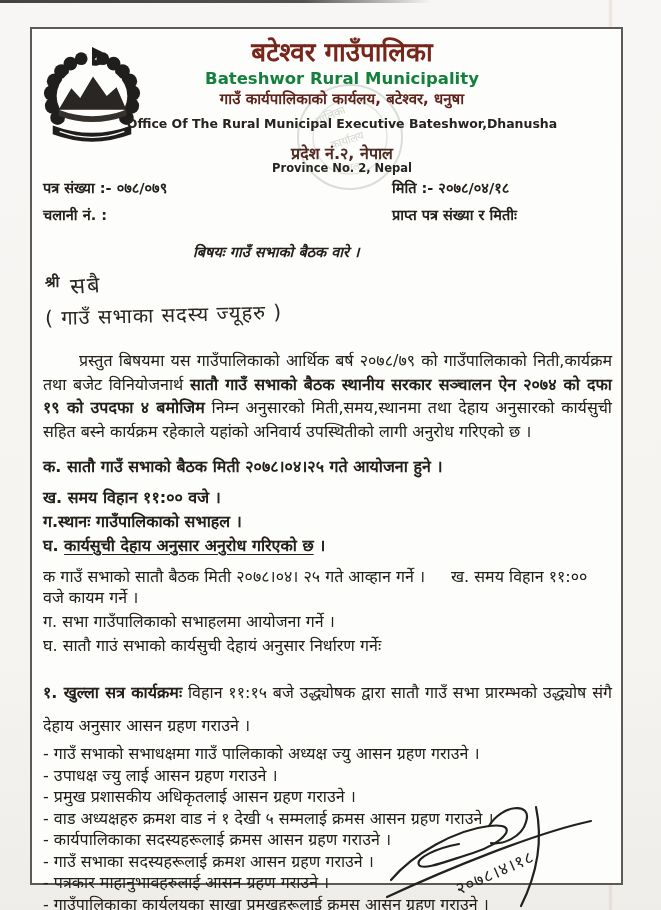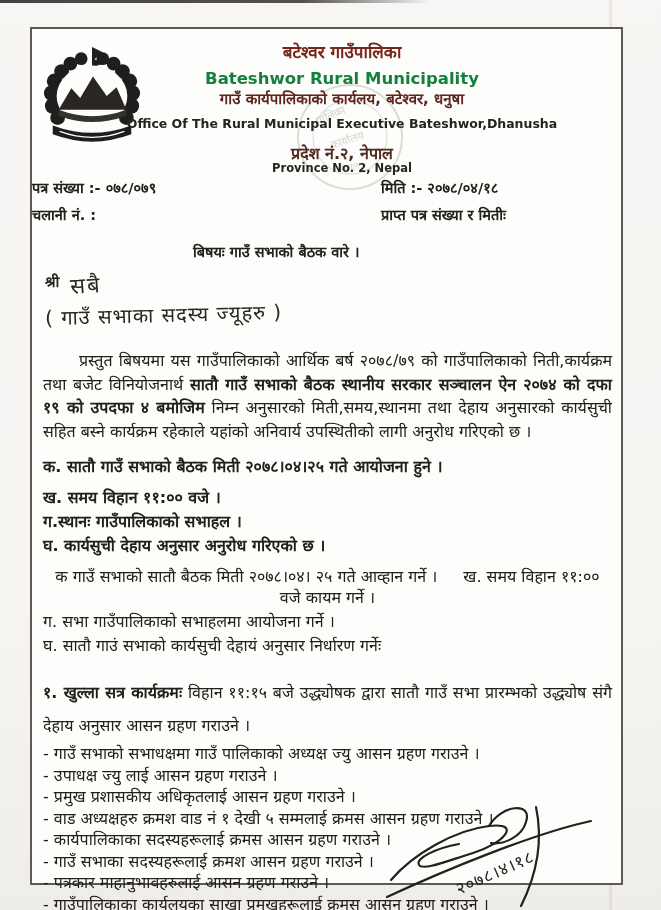--- a/index.html
+++ b/index.html
@@ -15,46 +15,46 @@
   .crease{position:absolute;left:608px;top:0;width:5px;height:910px;
     background:linear-gradient(90deg,rgba(203,167,158,0) 0%,rgba(203,167,158,.28) 50%,rgba(203,167,158,0) 100%);}
   .frame{
     position:absolute;left:30px;top:27px;width:593px;height:858px;
     background:#fdfdfb;border:2px solid #5d5a55;box-sizing:border-box;
   }
   
   .emblem{position:absolute;left:6px;top:16px;width:108px;height:106px;}
   .stamp{position:absolute;left:262px;top:52px;width:112px;height:112px;opacity:.5;pointer-events:none;}
   .head{position:absolute;left:80px;top:10px;width:460px;text-align:center;z-index:2;}
-  .h1n{font-size:17px;font-weight:bold;color:#76261b;line-height:27px;}
+  .h1n{font-size:26px;font-weight:bold;color:#76261b;line-height:27px;}
   .h2e{font-size:16.5px;font-weight:bold;color:#15803d;line-height:21px;margin-top:2px;}
   .h3n{font-size:15px;font-weight:bold;color:#5e241b;line-height:20px;margin-top:0;}
   .h4e{font-size:12.5px;font-weight:bold;color:#262320;line-height:16px;margin-top:7px;}
   .h5n{font-size:16px;font-weight:bold;color:#4f2a20;line-height:15px;margin-top:14px;}
   .h6e{font-size:11.5px;font-weight:bold;color:#262320;line-height:15px;}
   
-  .meta{position:absolute;left:0;right:10px;top:148px;display:grid;
+  .meta{position:absolute;left:11px;right:10px;top:148px;display:grid;
     grid-template-columns:349px 1fr;row-gap:7px;font-size:14.5px;font-weight:600;color:#23201c;}
   
-  .subject{position:absolute;left:161px;top:212px;font-size:14.5px;font-weight:bold;color:#23201c;}
+  .subject{position:absolute;left:161px;top:212px;font-size:14.5px;font-weight:bold;color:#23201c;font-style:italic;}
   .addr{position:absolute;left:13px;top:240px;color:#2a2621;}
   .addr .shri{font-size:15px;font-weight:600;vertical-align:6px;}
   .addr .hand1{display:inline-block;font-size:22px;letter-spacing:2px;transform:rotate(-4deg);margin-left:10px;font-weight:500;}
   .addr .hand2{display:block;font-size:20px;letter-spacing:1px;transform:rotate(-1.5deg);margin-top:2px;font-weight:500;}
   
   .content{position:absolute;left:11px;right:9px;top:320px;font-size:16px;color:#232019;}
   .para{margin:0;text-align:justify;text-indent:36px;line-height:23.5px;}
   .pt{font-weight:bold;line-height:21px;}
   .pt-ka{margin-top:13px;}
   .pt-kha{margin-top:10px;}
   .pt-ga{margin-top:3px;}
   .pt-gha{margin-top:3px;}
-  .u{text-underline-offset:3px;}
+  .u{text-decoration:underline;text-underline-offset:3px;}
   .res{line-height:21px;margin-top:3px;}
-  .res-first{margin-top:10px;text-align:center;}
+  .res-first{margin-top:10px;}
   .gap{display:inline-block;width:26px;}
   .agenda{margin-top:20px;line-height:33px;text-align:justify;}
   .agenda b{font-weight:bold;}
   .items{margin-top:1px;}
   .items div{line-height:21.5px;}
   
   .sig{position:absolute;left:383px;top:800px;width:252px;height:110px;z-index:6;}
 </style>
 </head>
 <body>

